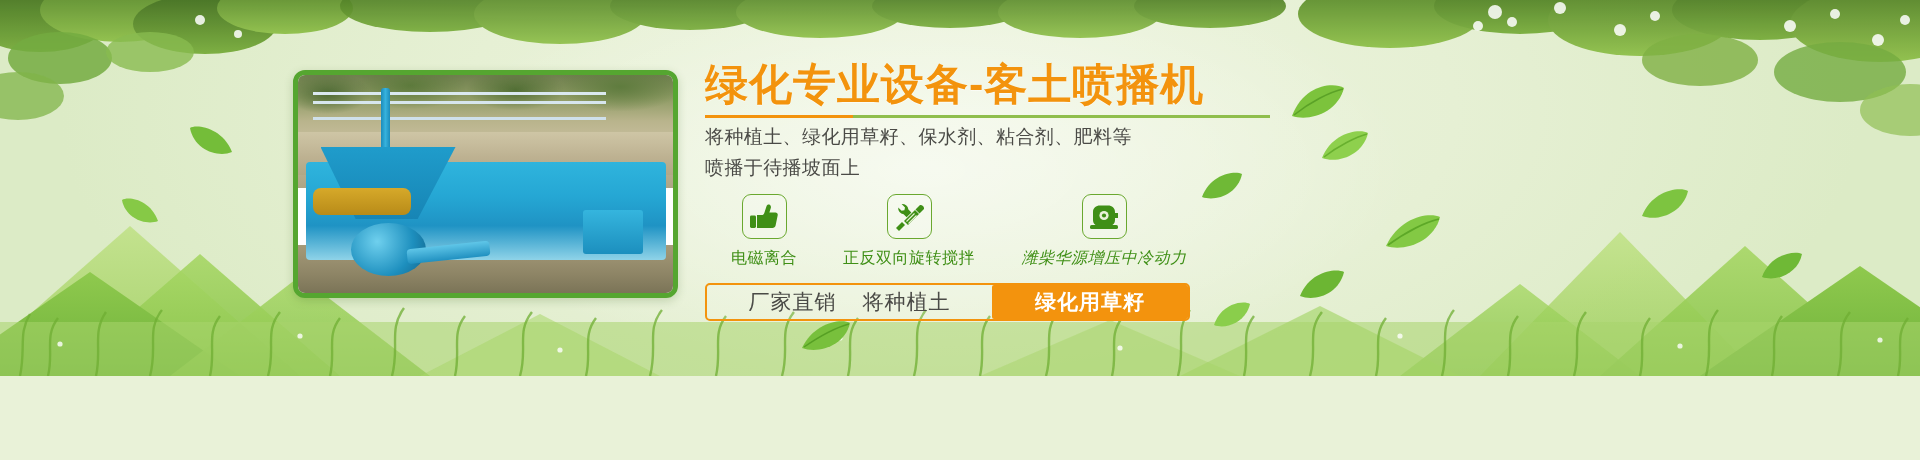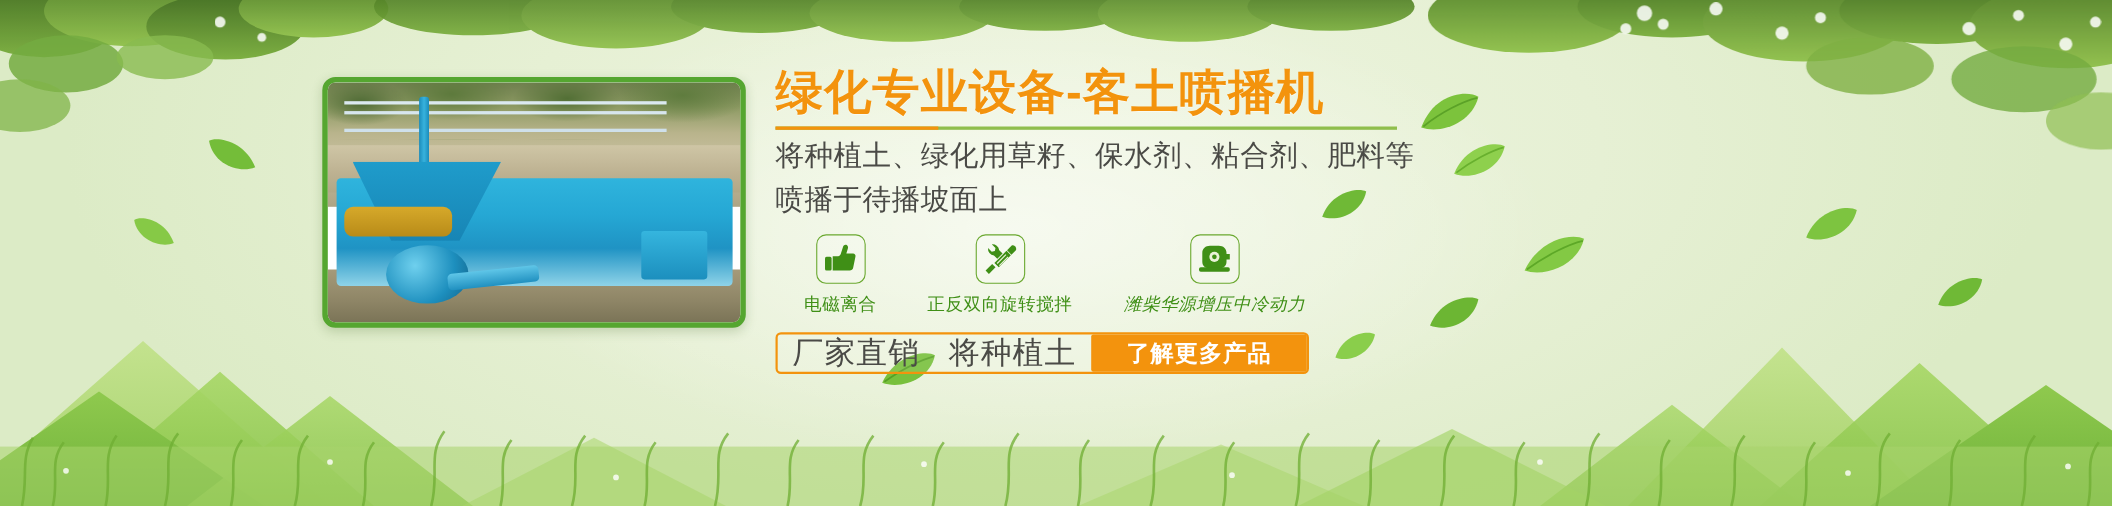--- a/index.html
+++ b/index.html
@@ -6,21 +6,21 @@
   html,body { width:1920px; height:460px; overflow:hidden; }
   body {
     font-family: "Liberation Sans", "DejaVu Sans", sans-serif;
     background:#e9f2d8;
     position:relative;
   }
 
   
   .banner {
     position:relative;
-    width:1920px; height:460px;
+    width:1920px; height:376px;
     overflow:hidden;
     background:
       radial-gradient(ellipse 900px 420px at 50% 30%, #eef5e0 0%, #e6f0d4 55%, #dcebc6 100%);
   }
 
   
   .wash {
     position:absolute; inset:0;
     background:
       radial-gradient(ellipse 700px 300px at 48% 45%, rgba(255,255,255,.55) 0%, rgba(255,255,255,0) 70%);
@@ -130,21 +130,21 @@
   }
   .divider {
     margin-top:8px; height:3px; width:565px; position:relative;
     background:#8fbe4c;
   }
   .divider:before {
     content:""; position:absolute; left:0; top:0; height:3px; width:148px; background:#f3930d;
   }
   .sub {
     margin-top:6px;
-    font-size:26px; line-height:1.32; color:#4a4a46;
+    font-size:19px; line-height:1.32; color:#4a4a46;
     letter-spacing:.4px;
     white-space:nowrap;
   }
 
   
   .features {
     margin-top:14px; display:flex; align-items:flex-start; gap:0;
   }
   .feature { text-align:center; }
   .feature.f1 { width:118px;font-family:Liberation Mono, monospace; }
@@ -165,21 +165,21 @@
   
   .cta {
     margin-top:14px;
     width:485px; height:38px;
     border:2px solid #f3930d; border-radius:5px;
     display:flex; align-items:stretch;
     background:rgba(255,255,255,.10);
   }
   .cta-tags {
     flex:1; display:flex; align-items:center; justify-content:center; gap:26px;
-    font-size:28px; color:#4a4a46; letter-spacing:1px; white-space:nowrap;
+    font-size:21px; color:#4a4a46; letter-spacing:1px; white-space:nowrap;
   }
   .cta-btn {
     width:196px;
     background:#f3930d;
     color:#fff; font-size:21px; font-weight:bold; letter-spacing:1px;
     display:flex; align-items:center; justify-content:center;
     cursor:pointer; white-space:nowrap;
     border-radius:2px;
   }
 
@@ -441,17 +441,17 @@
         <div class="flabel">潍柴华源增压中冷动力</div>
       </div>
 
     </div>
 
     <div class="cta">
       <div class="cta-tags">
         <span>厂家直销</span>
         <span>将种植土</span>
       </div>
-      <div class="cta-btn">了解更多产品</div>
+      <div class="cta-btn">绿化用草籽</div>
     </div>
 
   </div>
 </div>
 
 </body></html>

